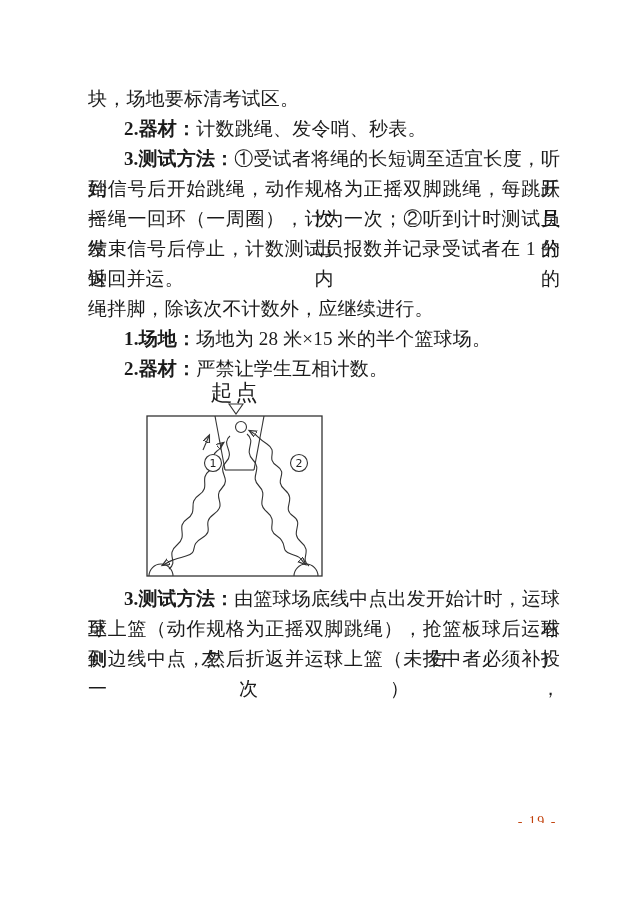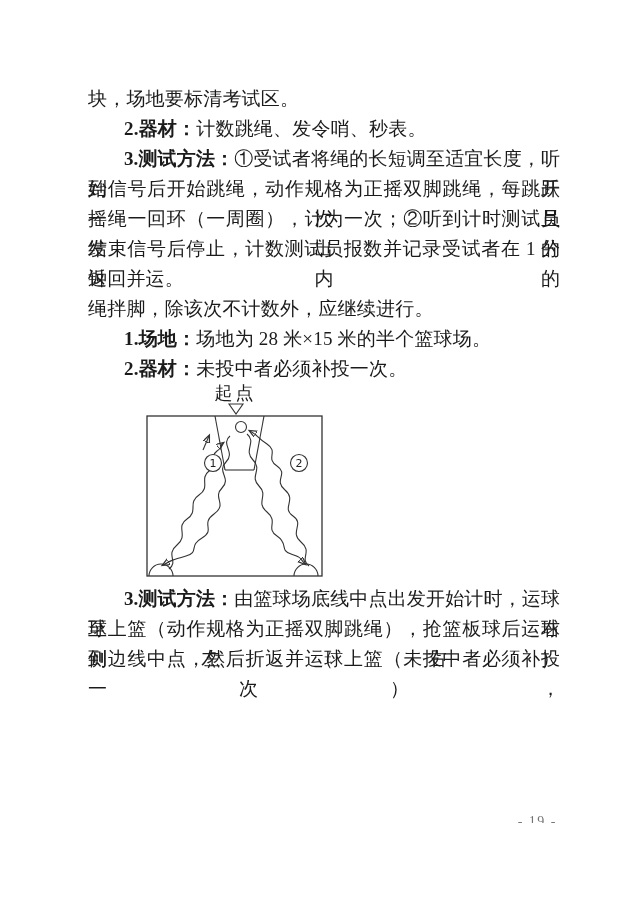--- a/index.html
+++ b/index.html
@@ -7,46 +7,46 @@
     position:relative;width:640px;height:823px;background:#ffffff;overflow:hidden;
     font-family:"Liberation Serif","DejaVu Serif",serif;color:#1b1b1b;
   }
   .textcol{position:absolute;left:88px;top:84px;width:472px;}
   .line{font-size:19px;line-height:30px;height:30px;letter-spacing:.2px;white-space:nowrap;}
   .wrapok{white-space:normal;}
   .ind{text-indent:36px;}
   .fill{white-space:normal;text-align:justify;text-align-last:justify;letter-spacing:0;}
   .b{font-weight:700;}
   .diagram{margin:0 0 6px 58px;width:179px;text-align:center;}
-  .start-label{font-size:18px;line-height:18px;letter-spacing:3px;font-weight:400;}
+  .start-label{font-size:22px;line-height:18px;letter-spacing:3px;font-weight:400;}
   .court{display:block;}
   .court path,.court rect,.court circle,.court polygon,.court line{
     fill:none;stroke:#333;stroke-width:1.1;
   }
   .court .boxline{stroke-width:1.3;}
   .court .whitefill{fill:#ffffff;}
   .court text{fill:#222;stroke:none;font-size:11px;font-family:"DejaVu Sans",sans-serif;}
-  .pagenum{position:absolute;top:814px;right:83px;font-size:14px;letter-spacing:1.5px;color:#737373;}
+  .pagenum{position:absolute;top:814px;right:83px;font-size:14px;letter-spacing:1.5px;color:#c2410c;}
 </style>
 </head>
 <body>
 
 <div class="page">
   <div class="textcol">
 
     <div class="line wrapok"><span class="b"></span><span>块，场地要标清考试区。</span></div>
     <div class="line ind"><span class="b">2.器材：</span><span>计数跳绳、发令哨、秒表。</span></div>
     <div class="line ind fill"><span class="b">3.测试方法：</span><span>①受试者将绳的长短调至适宜长度，听到开</span></div>
     <div class="line fill"><span class="b"></span><span>始信号后开始跳绳，动作规格为正摇双脚跳绳，每跳跃一次且</span></div>
     <div class="line fill"><span class="b"></span><span>摇绳一回环（一周圈），计为一次；②听到计时测试员发出的</span></div>
     <div class="line fill"><span class="b"></span><span>结束信号后停止，计数测试员报数并记录受试者在 1 分钟内的</span></div>
     <div class="line wrapok"><span class="b"></span><span>返回并运。</span></div>
     <div class="line wrapok"><span class="b"></span><span>绳拌脚，除该次不计数外，应继续进行。</span></div>
     <div class="line ind"><span class="b">1.场地：</span><span>场地为 28 米×15 米的半个篮球场。</span></div>
-    <div class="line ind"><span class="b">2.器材：</span><span>未投中者必须补投一次。</span></div>
+    <div class="line ind"><span class="b">2.器材：</span><span>严禁让学生互相计数。</span></div>
 
     <div class="diagram">
       <div class="start-label">起点</div>
       <svg class="court" width="179" height="176" viewBox="-1 -14 179 176" xmlns="http://www.w3.org/2000/svg">
         <defs>
           <marker id="ah" orient="auto" markerWidth="9" markerHeight="8" refX="6" refY="3">
             <path d="M0,0 L7,3 L0,6 z" fill="#222" stroke="none"></path>
           </marker>
         </defs>
 

